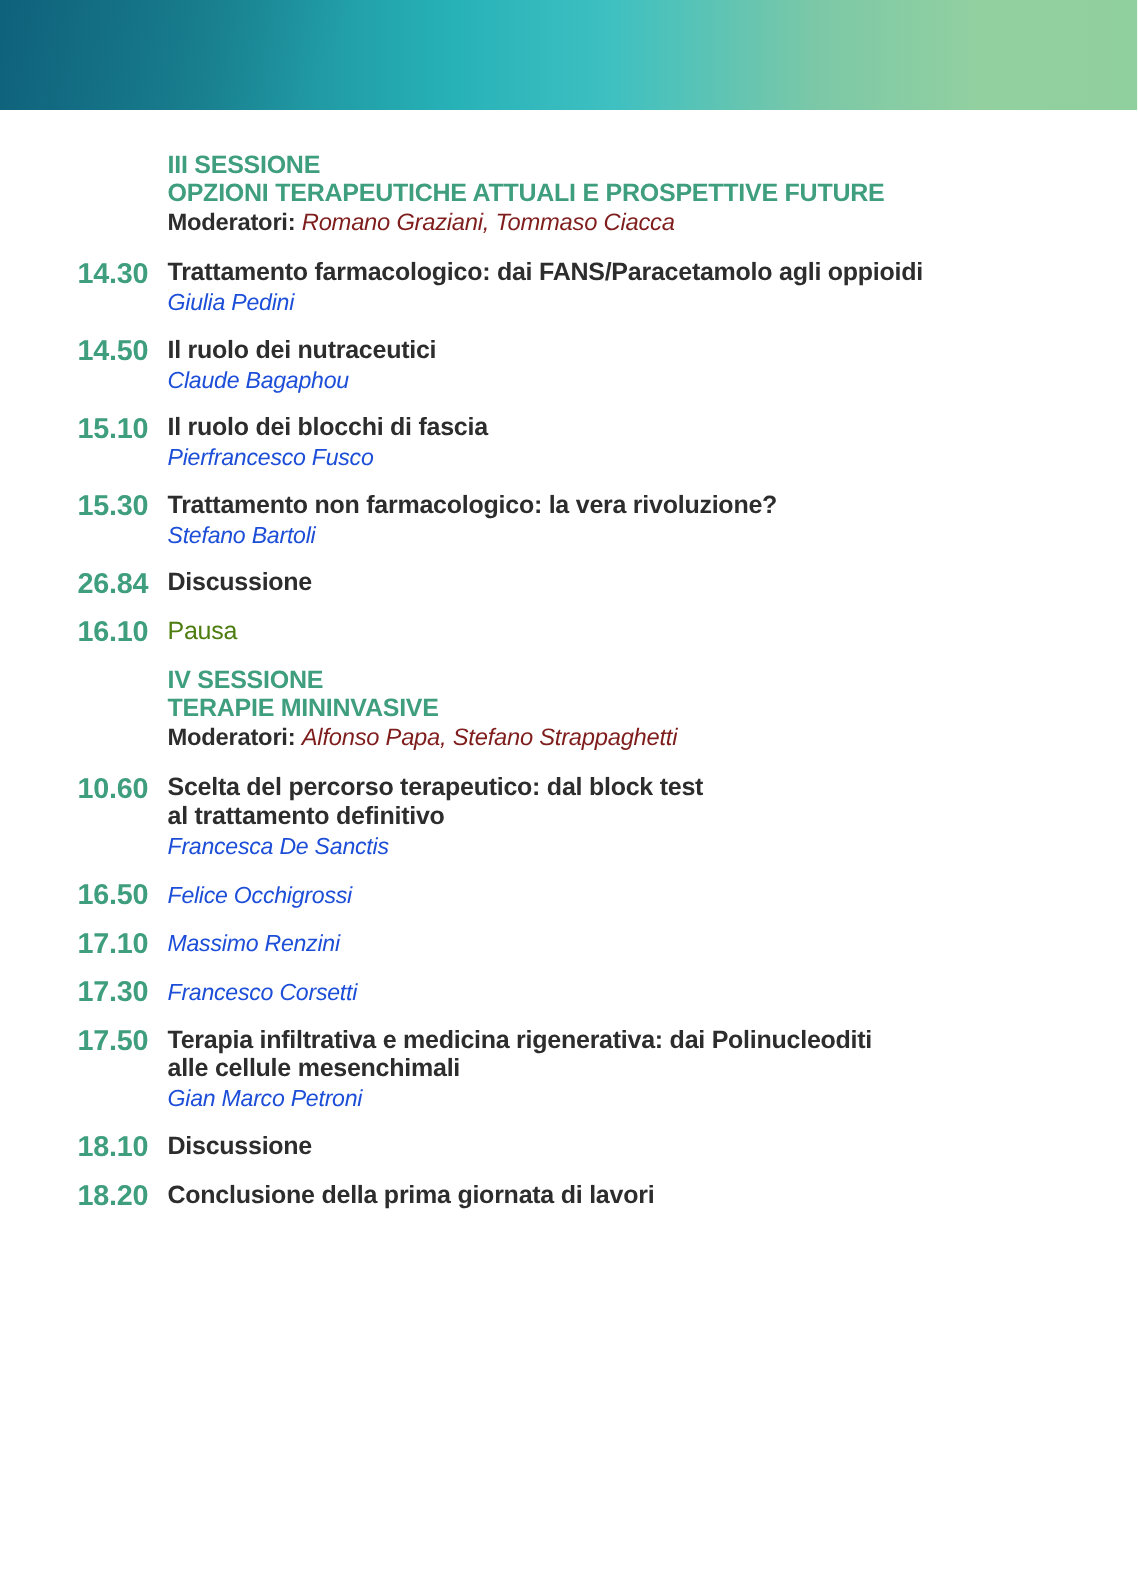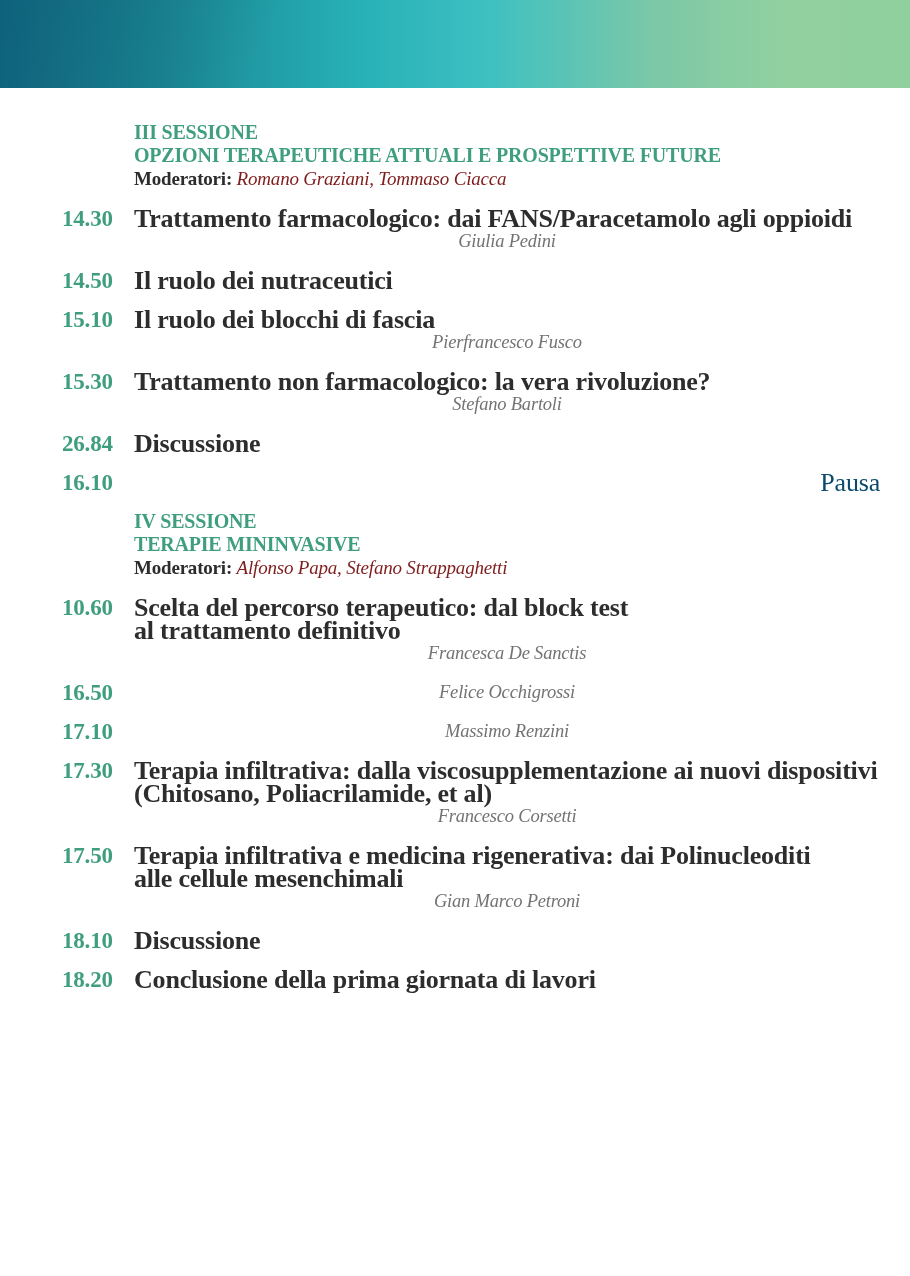--- a/index.html
+++ b/index.html
@@ -17,52 +17,50 @@
   }
   .band {
     width: 910px;
     height: 88px;
     background:
       linear-gradient(115deg, rgba(8,70,95,0.35) 0%, rgba(8,70,95,0.0) 30%),
       linear-gradient(90deg, #13708a 0%, #1b8795 18%, #27b2b8 40%, #3fc0c1 54%, #7cc8a7 72%, #92d0a0 86%, #90cf9e 100%);
   }
   .content {
     padding: 17px 30px 0 62px;
-    font-family: Liberation Serif, serif;
   }
   .row {
     display: flex;
     margin-bottom: 16px;
   }
   .time {
     width: 72px;
     flex-shrink: 0;
     font-size: 23px;
     font-weight: bold;
     color: #3f9e7d;
     letter-spacing: -0.2px;
     line-height: 23px;
   }
   .body { flex: 1; }
   .title {
-    font-size: 26px;
+    font-size: 20px;
     font-weight: bold;
     color: #2d2d2d;
     letter-spacing: -0.2px;
     line-height: 23px;
     white-space: pre-line;
   }
-  .title.plain { font-weight: normal; color: #0c4a6e; text-align: right; }
+  .title.plain { font-weight: normal; color: #4d7c0f; }
   .speaker {
     font-size: 18.5px;
     font-style: italic;
-    color: #737373;
-    letter-spacing: -0.2px;
-    line-height: 23px;
-    text-align: center;
+    color: #1d4ed8;
+    letter-spacing: -0.2px;
+    line-height: 23px;
   }
   .session-header {
     margin: 16px 0 16px 72px;
   }
   .session-title div {
     font-size: 20px;
     font-weight: bold;
     color: #3f9e7d;
     letter-spacing: -0.2px;
     line-height: 23px;
@@ -105,20 +103,21 @@
       <div class="body">
         <div class="title">Trattamento farmacologico: dai FANS/Paracetamolo agli oppioidi</div>
         <div class="speaker">Giulia Pedini</div>
       </div>
     </div>
 
     <div class="row">
       <div class="time">14.50</div>
       <div class="body">
         <div class="title">Il ruolo dei nutraceutici</div>
+        <div class="speaker">Claude Bagaphou</div>
       </div>
     </div>
 
     <div class="row">
       <div class="time">15.10</div>
       <div class="body">
         <div class="title">Il ruolo dei blocchi di fascia</div>
         <div class="speaker">Pierfrancesco Fusco</div>
       </div>
     </div>
@@ -175,22 +174,20 @@
     <div class="row">
       <div class="time">17.10</div>
       <div class="body">
         <div class="speaker">Massimo Renzini</div>
       </div>
     </div>
 
     <div class="row">
       <div class="time">17.30</div>
       <div class="body">
-        <div class="title">Terapia infiltrativa: dalla viscosupplementazione ai nuovi dispositivi
-(Chitosano, Poliacrilamide, et al)</div>
         <div class="speaker">Francesco Corsetti</div>
       </div>
     </div>
 
     <div class="row">
       <div class="time">17.50</div>
       <div class="body">
         <div class="title">Terapia infiltrativa e medicina rigenerativa: dai Polinucleoditi
 alle cellule mesenchimali</div>
         <div class="speaker">Gian Marco Petroni</div>

